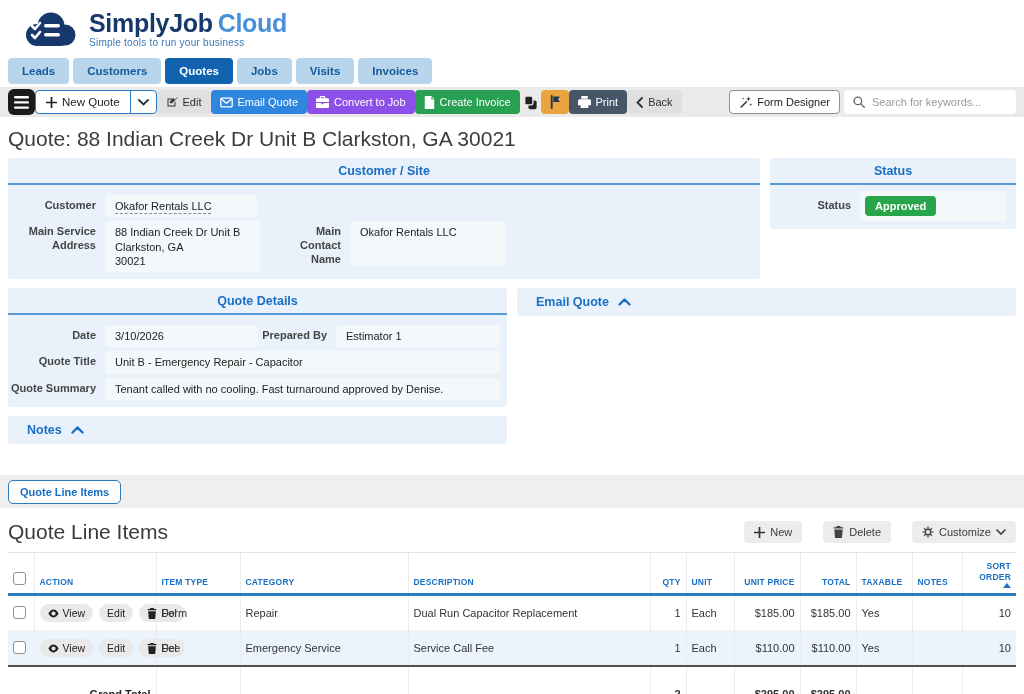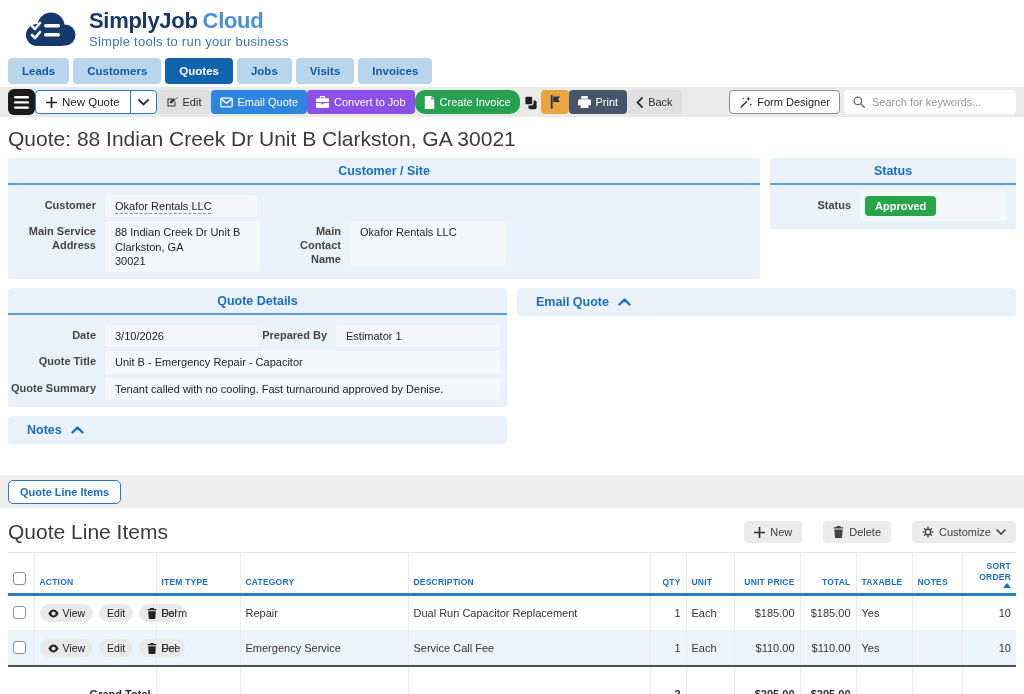--- a/index.html
+++ b/index.html
@@ -5,44 +5,44 @@
   * { box-sizing: border-box; margin: 0; padding: 0; }
   html,body { width:1024px; height:694px; overflow:hidden; }
   body {
     font-family: "Liberation Sans", sans-serif;
     background:#fff; color:#333; position:relative;
   }
   
   .header { height:58px; display:flex; align-items:center; padding-left:20px; background:#fff; }
   .logo { display:flex; align-items:center; }
   .brand-text { margin-left:9px; }
-  .brand-line { font-size:22px; font-weight:bold; letter-spacing:-0.3px; line-height:1.05; }
+  .brand-line { font-size:25px; font-weight:bold; letter-spacing:-0.3px; line-height:1.05; }
   .brand-primary { color:var(--brand-navy,#16386b); }
   .brand-secondary { color:var(--brand-blue,#4a90d9); margin-left:5px; }
-  .tagline { font-size:13px; color:#3a78b5; letter-spacing:0.25px; margin-top:1px; }
+  .tagline { font-size:10px; color:#3a78b5; letter-spacing:0.25px; margin-top:1px; }
 
   
   .nav { display:flex; gap:4px; padding:0 0 3px 8px; }
   .nav-tab { background:#b9d5ec; color:#155a9e; font-size:11.5px; font-weight:bold;
              padding:7px 14px; border-radius:4px; cursor:pointer; }
   .nav-tab.active { background:var(--tab-active,#1263ae); color:#fff; }
 
   
   .toolbar { background:#eaeaea; height:30px; display:flex; align-items:center; padding:0 8px; }
   .tb-btn { display:inline-flex; align-items:center; gap:5px; font-size:11px; border-radius:4px;
             padding:5px 9px; border:none; cursor:pointer; font-family:inherit; white-space:nowrap; height:24px; }
   .btn-hamburger { width:27px; height:26px; background:#1b1b1b; border-radius:6px;
                    display:flex; align-items:center; justify-content:center; padding:0; }
   .split { display:flex; border:1px solid #2b7bc0; border-radius:4px; background:#fff; overflow:hidden; height:24px; }
   .split-main { padding:0 10px; display:flex; align-items:center; gap:5px; font-size:11.5px; color:#222; cursor:pointer; }
   .split-caret { border-left:1px solid #2b7bc0; padding:0 7px; display:flex; align-items:center; cursor:pointer; }
   .btn-gray   { background:#e0e0e0; color:#2d2d2d; }
   .btn-blue   { background:var(--email-blue,#2e86de); color:#fff; }
   .btn-purple { background:var(--convert-purple,#8c4fe8); color:#fff; }
-  .btn-green  { background:var(--invoice-green,#27a052); color:#fff;border-radius:10px; }
+  .btn-green  { background:var(--invoice-green,#27a052); color:#fff; }
   .btn-plain  { background:transparent; padding:4px 3px; }
   .btn-orange { background:var(--flag-orange,#e9a43d); padding:5px 8px; }
   .btn-slate  { background:var(--print-slate,#475569); color:#fff; }
   .btn-outline{ background:#fff; border:1px solid #8f8f8f; color:#222; }
   .tb-spacer { flex:1; }
   .search { background:#fff; border-radius:4px; height:24px; display:flex; align-items:center;
             padding:0 9px; width:172px; margin-left:4px; }
   .search input { border:none; outline:none; font-size:11px; width:100%; font-family:inherit; color:#333; margin-left:7px; }
   .search input::placeholder { color:#999; }
 

